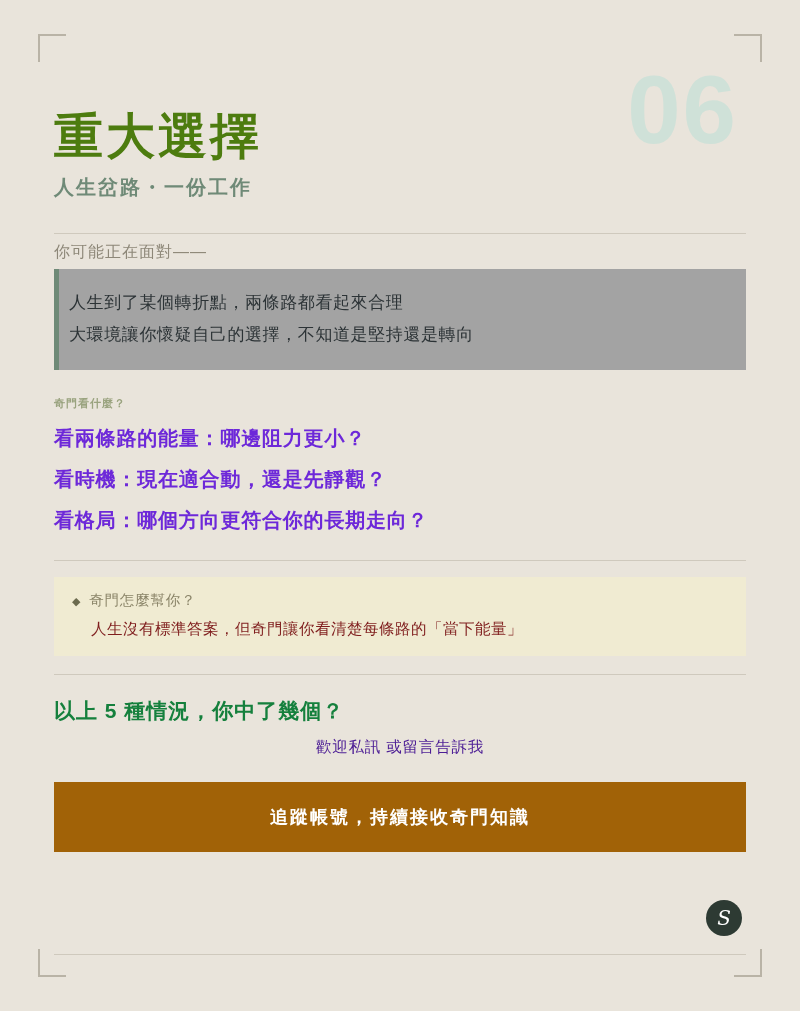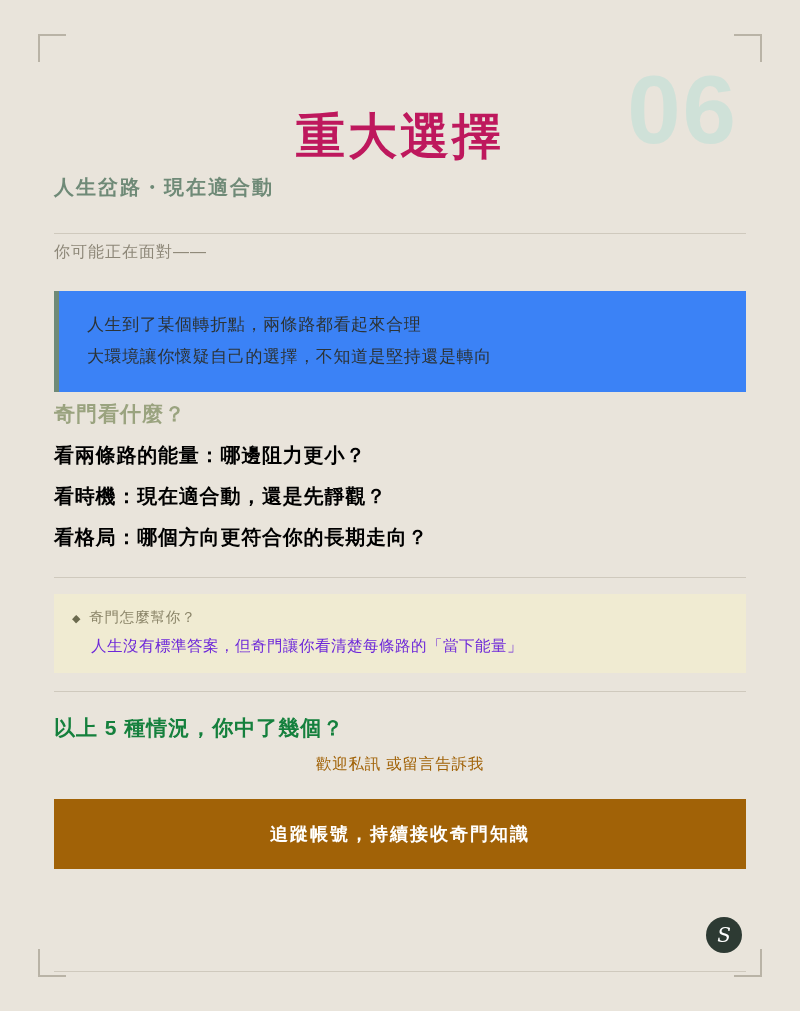--- a/index.html
+++ b/index.html
@@ -54,25 +54,24 @@
     top: 0;
   }
 
   .title-block {
     padding-top: 108px;
   }
   .title {
     font-family: "DejaVu Serif", "Liberation Serif", serif;
     font-size: 49px;
     font-weight: bold;
-    color: #be185d;
+    color: #4d7c0f;
     letter-spacing: 3px;
     line-height: 1.15;
     margin: 0;
-    text-align: center;
   }
   .subtitle {
     margin-top: 10px;
     font-size: 20px;
     color: #6f8a77;
     letter-spacing: 2px;
     font-weight: bold;
     font-family: "DejaVu Serif", "Liberation Serif", serif;
   }
 
@@ -83,46 +82,46 @@
   }
 
   .section-label {
     margin-top: 8px;
     font-size: 16px;
     color: #8d8778;
     letter-spacing: 1px;
   }
 
   .quote-box {
-    margin-top: 28px;
-    background: #3b82f6;
+    margin-top: 6px;
+    background: #a3a3a3;
     border-left: 5px solid #6f8a77;
-    padding: 18px 22px 20px 28px;
+    padding: 18px 22px 20px 10px;
     box-sizing: border-box;
   }
   .quote-line {
     font-size: 17px;
     color: #2c3336;
     line-height: 1.85;
     letter-spacing: 0.6px;
   }
 
   .q-label {
-    margin-top: 8px;
-    font-size: 21px;
+    margin-top: 26px;
+    font-size: 11px;
     color: #9aa37f;
     letter-spacing: 1px;
     font-weight: bold;
   }
 
   .point {
     margin-top: 13px;
     font-size: 20px;
     font-weight: bold;
-    color: #000000;
+    color: #6d28d9;
     letter-spacing: 0.8px;
     line-height: 1.4;
   }
 
   .divider2 {
     height: 1px;
     background: #cfc9bd;
     margin-top: 26px;
   }
 
@@ -141,21 +140,21 @@
     display: inline-block;
     margin-right: 8px;
     font-size: 11px;
     color: #6b6a4e;
     vertical-align: middle;
   }
   .help-text {
     margin-top: 9px;
     margin-left: 19px;
     font-size: 15.5px;
-    color: #6d28d9;
+    color: #7f1d1d;
     letter-spacing: 0.5px;
   }
 
   .divider3 {
     height: 1px;
     background: #cfc9bd;
     margin-top: 18px;
   }
 
   .cta-question {
@@ -163,21 +162,21 @@
     text-align: left;
     font-size: 21px;
     font-weight: bold;
     color: #15803d;
     letter-spacing: 1px;
   }
   .cta-sub {
     margin-top: 12px;
     text-align: center;
     font-size: 15.5px;
-    color: #a16207;
+    color: #4c1d95;
     letter-spacing: 0.8px;
   }
 
   .follow-btn {
     margin-top: 24px;
     background: #a16207;
     color: #ffffff;
     text-align: center;
     padding: 23px 0;
     font-size: 18px;
@@ -221,21 +220,21 @@
   <div class="corner tr"></div>
   <div class="corner bl"></div>
   <div class="corner br"></div>
 
   <div class="bignum">06</div>
 
   <div class="content">
 
     <div class="title-block">
       <div class="title">重大選擇</div>
-      <div class="subtitle">人生岔路・現在適合動</div>
+      <div class="subtitle">人生岔路・一份工作</div>
     </div>
 
     <div class="divider"></div>
 
     <div class="section-label">你可能正在面對——</div>
 
     <div class="quote-box">
       <div class="quote-line">人生到了某個轉折點，兩條路都看起來合理</div>
       <div class="quote-line">大環境讓你懷疑自己的選擇，不知道是堅持還是轉向</div>
     </div>

